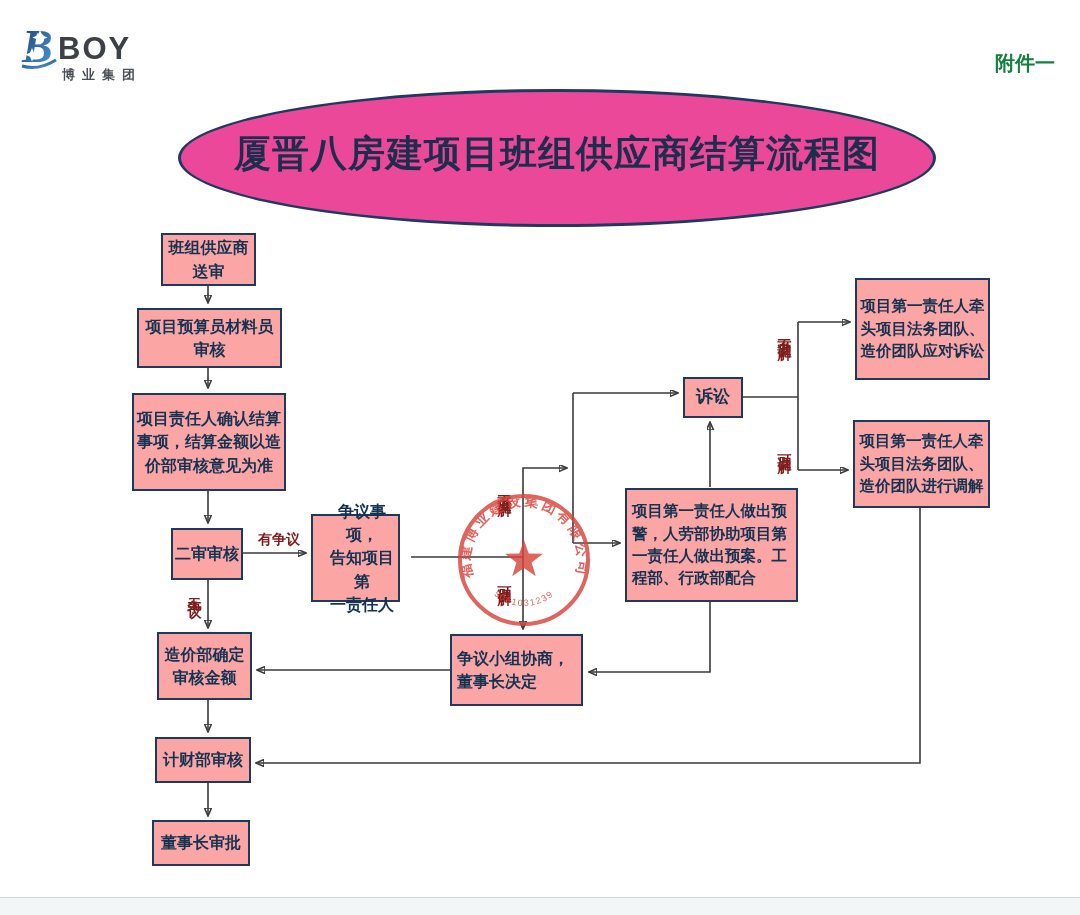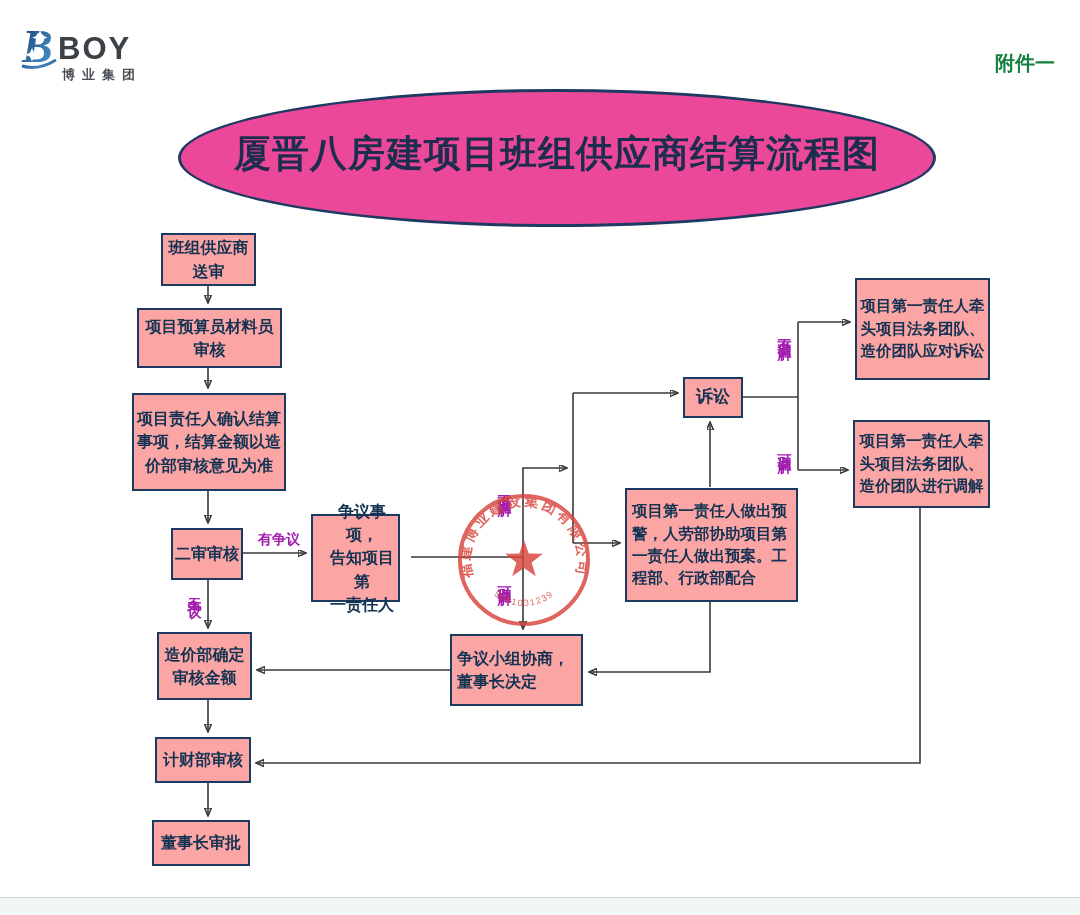--- a/index.html
+++ b/index.html
@@ -32,21 +32,21 @@
   
   .node{
     background:#fca5a5;border:2px solid #1c3a5f;box-sizing:border-box;
     color:#143352;font-weight:bold;font-size:16px;line-height:1.45;
     display:flex;align-items:center;justify-content:center;text-align:center;
     white-space:pre-line;z-index:2;
   }
   .node.left{ text-align:left;justify-content:flex-start;padding:20px 5px;}
   
   .elabel{
-    font-size:14px;font-weight:bold;color:#a21caf;z-index:3;white-space:nowrap;
+    font-size:14px;font-weight:bold;color:#7f1d1d;z-index:3;white-space:nowrap;
   }
   .vlabel{
     writing-mode:vertical-rl;text-orientation:upright;letter-spacing:3px;
   }
   
   #connectors{left:0;top:0;z-index:1;}
   #connectors path{stroke:#3a3a3a;stroke-width:1.6;fill:none;}
   
   #stamp{left:454px;top:490px;width:140px;height:140px;opacity:.82;z-index:4;pointer-events:none;}
   

